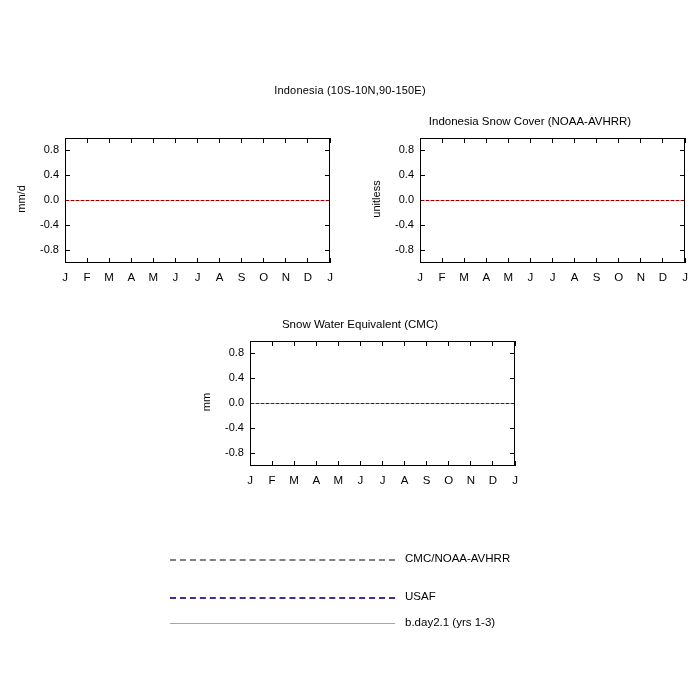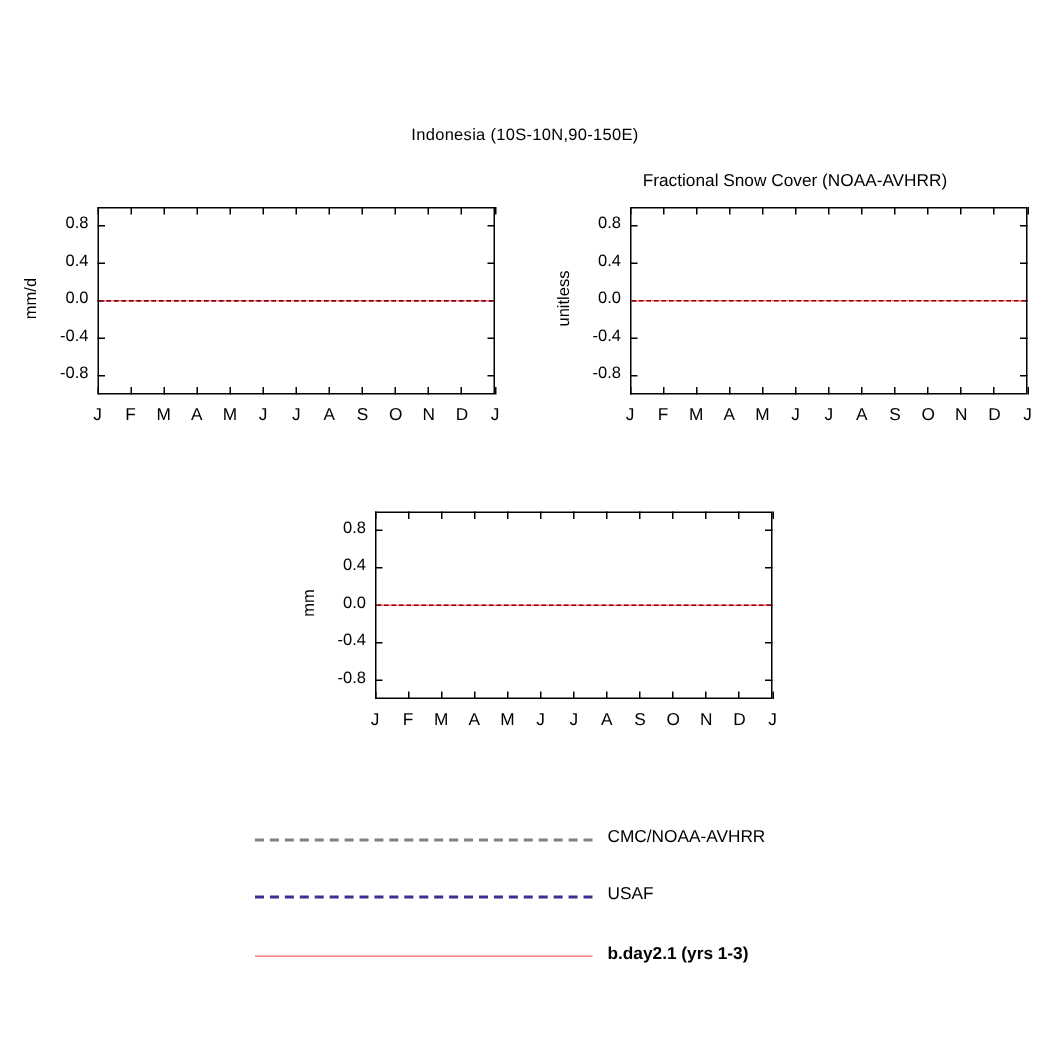--- a/index.html
+++ b/index.html
@@ -155,21 +155,21 @@
     <div class="tick-mark" style="left: 289.5px; top: 23px; width: 1px; height: 5px;"></div>
     <div class="tick-mark" style="left: 289.5px; top: 143px; width: 1px; height: 5px;"></div>
     <div class="xtick-label" style="left: 280px; top: 156px; width: 20px;">J</div>
     <div class="ylabel" style="left: -49px; top: 77.5px; width: 60px; text-align: center; transform: rotate(-90deg);">mm/d</div>
     <div class="series-line" style="left: 26px; top: 85px; width: 263px; border-top-style: solid; border-top-color: rgb(255, 128, 128);"></div>
     <div class="series-line" style="left: 26px; top: 85px; width: 263px; border-top-style: dashed; border-top-color: rgb(59, 47, 143);"></div>
     <div class="series-line" style="left: 26px; top: 85px; width: 263px; border-top-style: dashed; border-top-color: rgb(139, 0, 0);"></div>
   </div>
 
 <div class="panel" id="panel-1" style="left:380px; top:115px; width:300px; height:175px;">
-  <div class="panel-title">Fractional Snow Cover (NOAA-AVHRR)</div>
+  <div class="panel-title">Indonesia Snow Cover (NOAA-AVHRR)</div>
 <div class="plot-frame" style="left: 40px; top: 23px; width: 265px; height: 125px;"></div>
     <div class="tick-mark" style="left: 40px; top: 35px; width: 5px; height: 1px;"></div>
     <div class="tick-mark" style="left: 300px; top: 35px; width: 5px; height: 1px;"></div>
     <div class="ytick-label" style="left: -8px; top: 27.5px; width: 42px;">0.8</div>
     <div class="tick-mark" style="left: 40px; top: 60px; width: 5px; height: 1px;"></div>
     <div class="tick-mark" style="left: 300px; top: 60px; width: 5px; height: 1px;"></div>
     <div class="ytick-label" style="left: -8px; top: 52.5px; width: 42px;">0.4</div>
     <div class="tick-mark" style="left: 40px; top: 85px; width: 5px; height: 1px;"></div>
     <div class="tick-mark" style="left: 300px; top: 85px; width: 5px; height: 1px;"></div>
     <div class="ytick-label" style="left: -8px; top: 77.5px; width: 42px;">0.0</div>
@@ -217,20 +217,21 @@
     <div class="xtick-label" style="left: 272.917px; top: 156px; width: 20px;">D</div>
     <div class="tick-mark" style="left: 304.5px; top: 23px; width: 1px; height: 5px;"></div>
     <div class="tick-mark" style="left: 304.5px; top: 143px; width: 1px; height: 5px;"></div>
     <div class="xtick-label" style="left: 295px; top: 156px; width: 20px;">J</div>
     <div class="ylabel" style="left: -34px; top: 77.5px; width: 60px; text-align: center; transform: rotate(-90deg);">unitless</div>
     <div class="series-line" style="left: 41px; top: 85px; width: 263px; border-top-style: solid; border-top-color: rgb(255, 128, 128);"></div>
     <div class="series-line" style="left: 41px; top: 85px; width: 263px; border-top-style: dashed; border-top-color: rgb(139, 0, 0);"></div>
   </div>
 
 <div class="panel" id="panel-2" style="left:210px; top:318px; width:300px; height:175px;">
+  <div class="panel-title">Snow Water Equivalent (CMC)</div>
 <div class="plot-frame" style="left: 40px; top: 23px; width: 265px; height: 125px;"></div>
     <div class="tick-mark" style="left: 40px; top: 35px; width: 5px; height: 1px;"></div>
     <div class="tick-mark" style="left: 300px; top: 35px; width: 5px; height: 1px;"></div>
     <div class="ytick-label" style="left: -8px; top: 27.5px; width: 42px;">0.8</div>
     <div class="tick-mark" style="left: 40px; top: 60px; width: 5px; height: 1px;"></div>
     <div class="tick-mark" style="left: 300px; top: 60px; width: 5px; height: 1px;"></div>
     <div class="ytick-label" style="left: -8px; top: 52.5px; width: 42px;">0.4</div>
     <div class="tick-mark" style="left: 40px; top: 85px; width: 5px; height: 1px;"></div>
     <div class="tick-mark" style="left: 300px; top: 85px; width: 5px; height: 1px;"></div>
     <div class="ytick-label" style="left: -8px; top: 77.5px; width: 42px;">0.0</div>
@@ -286,17 +287,17 @@
 
 <div class="legend" style="left:170px; top:550px; width:400px; height:90px;">
   <div class="legend-row" style="top:0px; left:0px; width:400px;">
     <div class="legend-sample" id="leg-sample-0" style="border-top: 2px dashed rgb(128, 128, 128);"></div>
     <div class="legend-label">CMC/NOAA-AVHRR</div>
   </div>
   <div class="legend-row" style="top:38px; left:0px; width:400px;">
     <div class="legend-sample" id="leg-sample-1" style="border-top: 2px dashed rgb(59, 47, 143);"></div>
     <div class="legend-label">USAF</div>
   </div>
-  <div class="legend-row" style="top:78px; left:0px; width:400px;font-weight:bold;">
+  <div class="legend-row" style="top:64px; left:0px; width:400px;">
     <div class="legend-sample" id="leg-sample-2" style="border-top-style: solid; border-top-color: rgb(255, 128, 128);"></div>
     <div class="legend-label">b.day2.1 (yrs 1-3)</div>
   </div>
 </div>
 
 </body></html>

